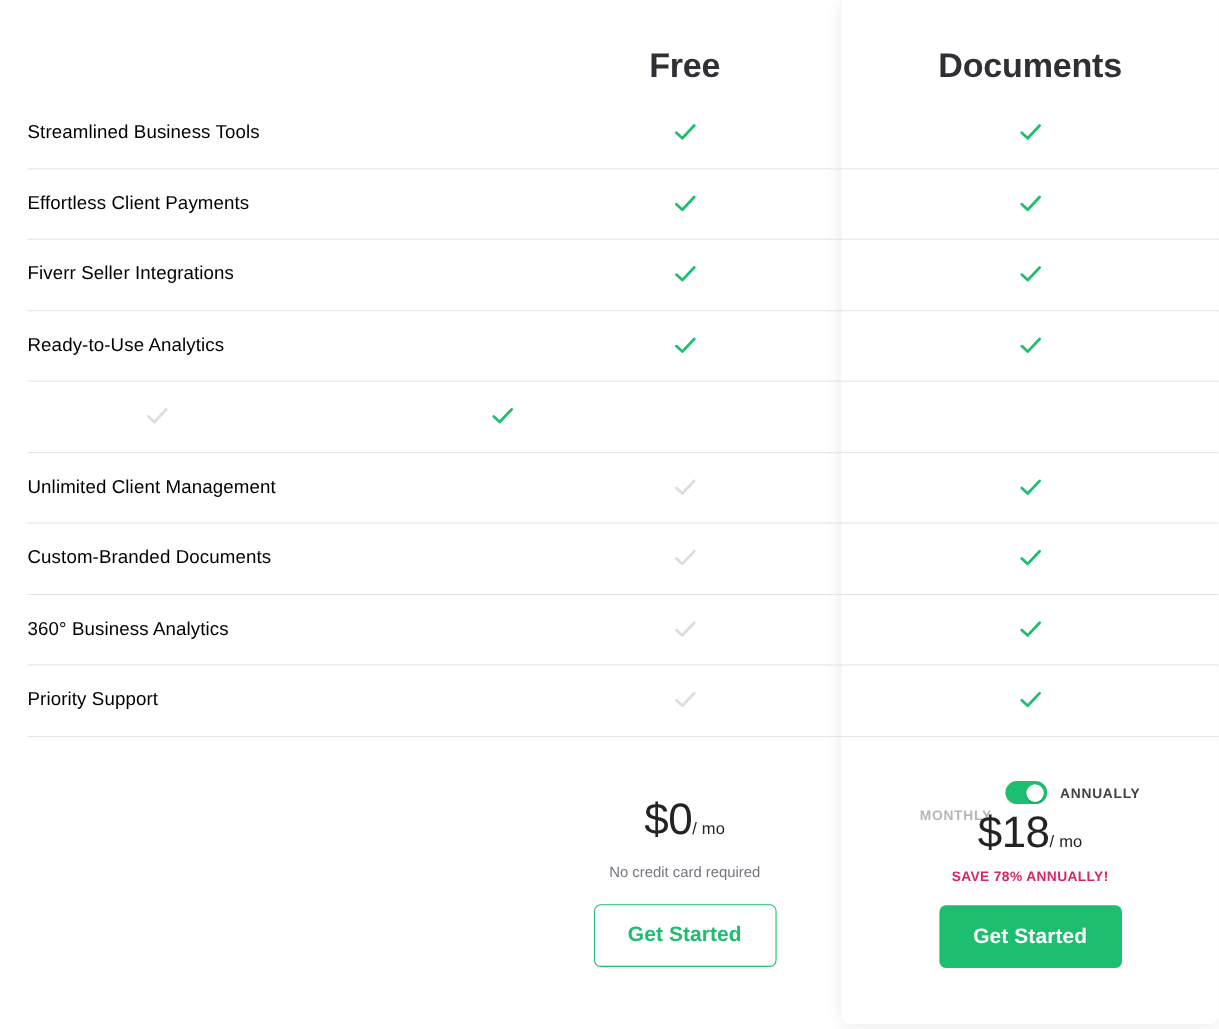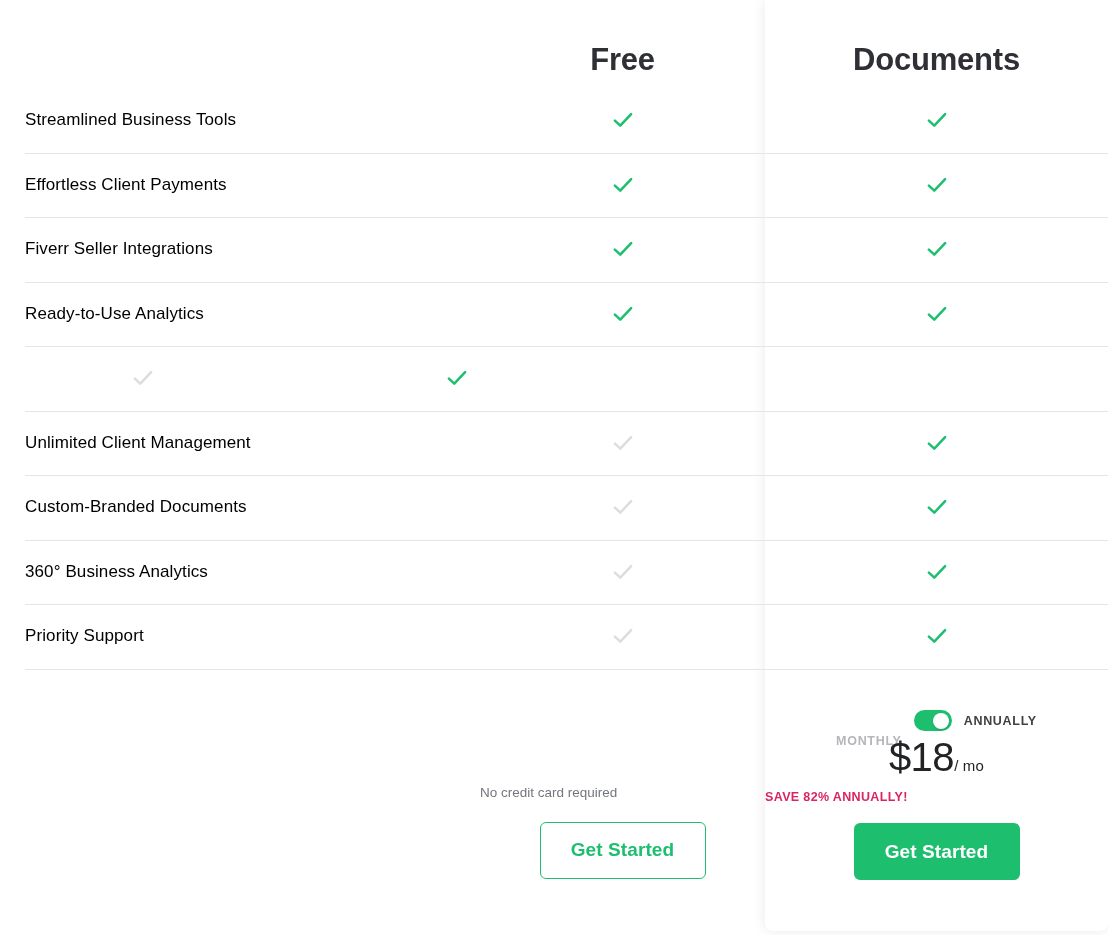--- a/index.html
+++ b/index.html
@@ -173,20 +173,21 @@
   }
   .price-per {
     font-size: 15px;
     font-weight: 400;
     letter-spacing: 0.2px;
   }
 
   .note {
     position: absolute;
     width: 100%;
+    text-align: center;
     font-size: 13.5px;
   }
   .note-free {
     top: 114px;
     color: #74767e;
   }
   .note-unl {
     top: 119px;
     color: #d92662;
     font-size: 12.5px;
@@ -327,33 +328,36 @@
         </div>
         <div class="row-end" style="position: relative; height: 1px;"></div>
       </div>
 
   </div>
 
   <div class="footer">
     <div class="foot-label"></div>
 
     <div class="foot-free">
+      <div class="price price-free">
+        <span class="price-amt">$0</span><span class="price-per">/ mo</span>
+      </div>
       <div class="note note-free">No credit card required</div>
       <div class="btn btn-free">Get Started</div>
     </div>
 
     <div class="foot-unl">
       <div class="toggle-row">
         <span class="toggle-lbl off">MONTHLY</span>
         <span class="switch">
           <span class="knob"></span>
         </span>
         <span class="toggle-lbl on">ANNUALLY</span>
       </div>
       <div class="price price-unl">
         <span class="price-amt">$18</span><span class="price-per">/ mo</span>
       </div>
-      <div class="note note-unl">SAVE 82% ANNUALLY!</div>
+      <div class="note note-unl">SAVE 78% ANNUALLY!</div>
       <div class="btn btn-unl">Get Started</div>
     </div>
   </div>
 
 </div>
 
 </body></html>

